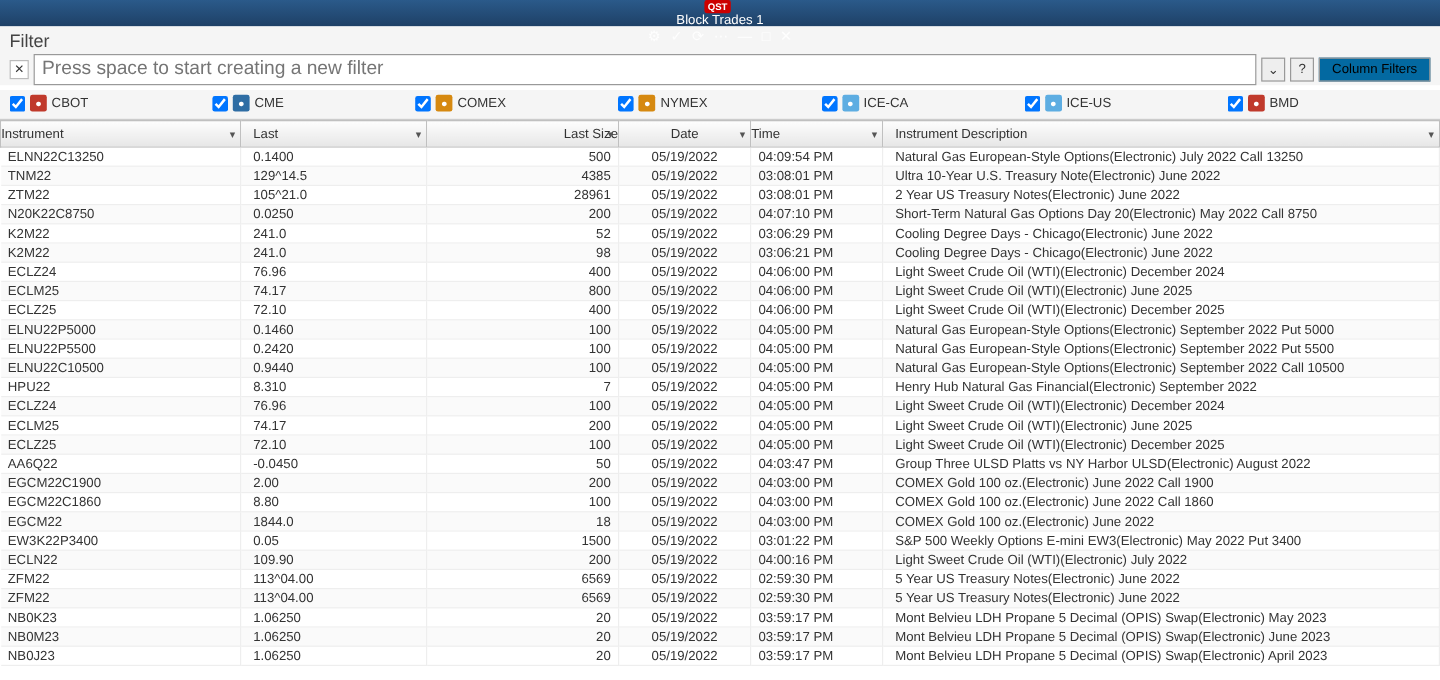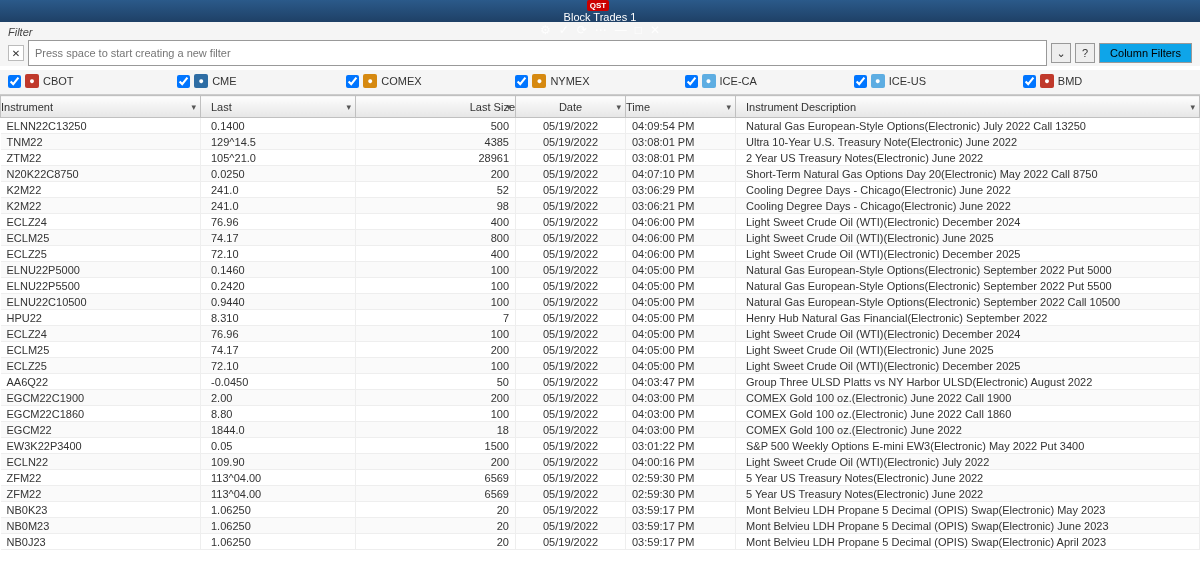--- a/index.html
+++ b/index.html
@@ -32,55 +32,55 @@
   margin-right: 4px;
 }
 .title-bar .title { flex: 1; }
 .title-bar .win-icons { display: flex; gap: 8px; align-items: center; }
 .title-bar .win-icons span { cursor: pointer; opacity: 0.9; font-size: 12px; }
 
 .filter-section {
   padding: 4px 8px 0 8px;
   background: #f5f5f5;
 }
-.filter-label { font-size: 11px; color: #444; margin-bottom: 2px; font-style: italic; }
+.filter-label { font-size: 15px; color: #444; margin-bottom: 2px; }
 .filter-row {
   display: flex;
   align-items: center;
   gap: 4px;
   margin-bottom: 4px;
 }
 .filter-close {
   width: 16px; height: 16px;
   border: 1px solid #bbb;
   background: #fff;
   display: flex; align-items: center; justify-content: center;
   font-size: 10px;
   cursor: pointer;
 }
 .filter-input {
   flex: 1;
   height: 20px;
   border: 1px solid #999;
   padding: 12px 6px;
-  font-size: 11px;
+  font-size: 16px;
   color: #888;
 }
 .filter-dd, .filter-help {
   width: 20px; height: 20px;
   border: 1px solid #999;
   background: #eee;
   display: flex; align-items: center; justify-content: center;
   cursor: pointer;
   font-size: 11px;
 }
 .col-filters-btn {
   height: 20px;
   border: 1px solid #999;
-  background: #0ea5e9;
+  background: #0369a1;
   padding: 0 10px;
   cursor: pointer;
   font-size: 11px;
 }
 
 .exchanges-row {
   display: flex;
   padding: 4px 8px 6px 8px;
   background: #f5f5f5;
   border-bottom: 1px solid #ccc;

